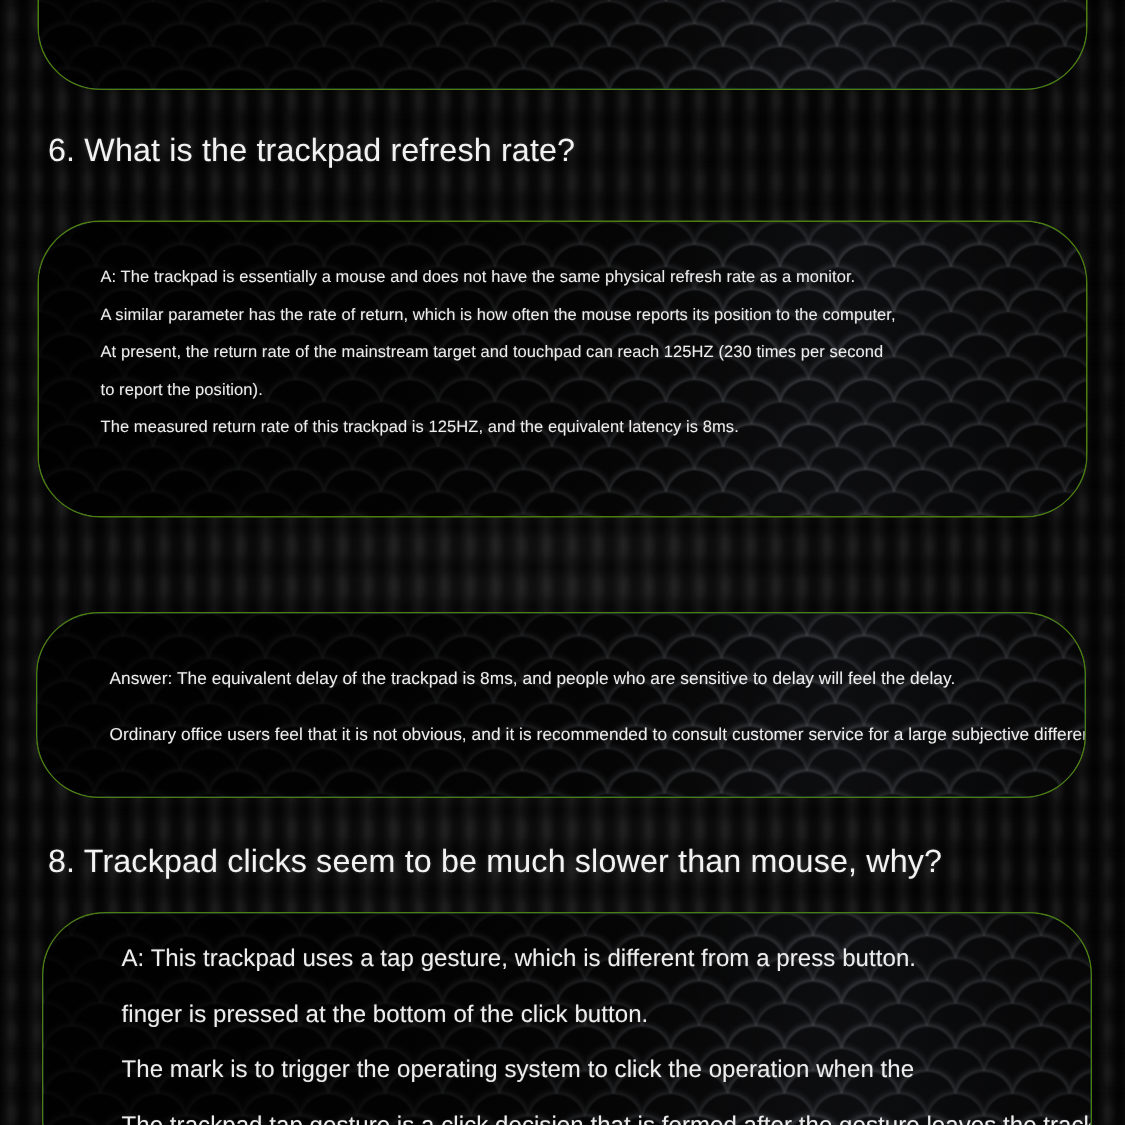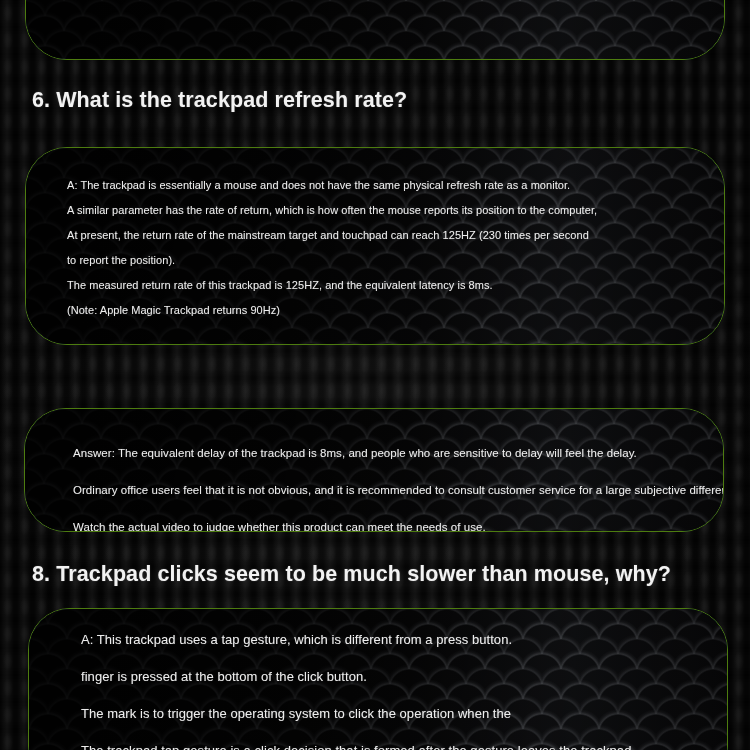--- a/index.html
+++ b/index.html
@@ -90,39 +90,39 @@
   .card-body {
     position: relative;
     z-index: 2;
   }
 
   
   .q-heading {
     position: absolute;
     color: #f2f2f2;
     font-size: 21.5px;
-    font-weight: 700;
+    font-weight: 400;
     letter-spacing: 0.1px;
     white-space: nowrap;
     z-index: 2;
     text-shadow: 0 0 2px rgba(255,255,255,0.18);
   }
 
   
   .ans-line {
     color: #ededed;
     font-size: 11px;
     font-weight: 400;
     white-space: nowrap;
     letter-spacing: 0.05px;
     text-shadow: 0 0 1px rgba(255,255,255,0.25);
   }
   .lines-6 .ans-line { line-height: 25px; }
   .lines-7 .ans-line { line-height: 37px; font-size: 11.5px; }
-  .lines-8 .ans-line { line-height: 37px; font-size: 13px; }
+  .lines-8 .ans-line { line-height: 37px; font-size: 16px; }
 
   
   #card-top {
     left: 25px;
     top: -120px;
     width: 700px;
     height: 180px;
     border-radius: 42px;
   }
   #card-q6 { left: 25px;  top: 147px; width: 700px; height: 198px; }
@@ -151,31 +151,29 @@
   <div class="q-heading" id="heading-q6">6. What is the trackpad refresh rate?</div>
 
   <div class="card" id="card-q6">
     <div class="card-texture"></div>
     <div class="card-body lines-6" id="body-q6">
       <div class="ans-line">A: The trackpad is essentially a mouse and does not have the same physical refresh rate as a monitor.</div>
       <div class="ans-line">A similar parameter has the rate of return, which is how often the mouse reports its position to the computer,</div>
       <div class="ans-line">At present, the return rate of the mainstream target and touchpad can reach 125HZ (230 times per second</div>
       <div class="ans-line"> to report the position).</div>
       <div class="ans-line">The measured return rate of this trackpad is 125HZ, and the equivalent latency is 8ms.</div>
-      <div class="ans-line">(Note: Apple Magic Trackpad returns 90Hz)</div>
     </div>
   </div>
 
 
   <div class="card" id="card-q7">
     <div class="card-texture"></div>
     <div class="card-body lines-7" id="body-q7">
       <div class="ans-line">Answer: The equivalent delay of the trackpad is 8ms, and people who are sensitive to delay will feel the delay.</div>
       <div class="ans-line">Ordinary office users feel that it is not obvious, and it is recommended to consult customer service for a large subjective difference</div>
-      <div class="ans-line">Watch the actual video to judge whether this product can meet the needs of use.</div>
     </div>
   </div>
 
   <div class="q-heading" id="heading-q8">8. Trackpad clicks seem to be much slower than mouse, why?</div>
 
   <div class="card" id="card-q8">
     <div class="card-texture"></div>
     <div class="card-body lines-8" id="body-q8">
       <div class="ans-line">A: This trackpad uses a tap gesture, which is different from a press button.</div>
       <div class="ans-line">finger is pressed at the bottom of the click button.</div>

